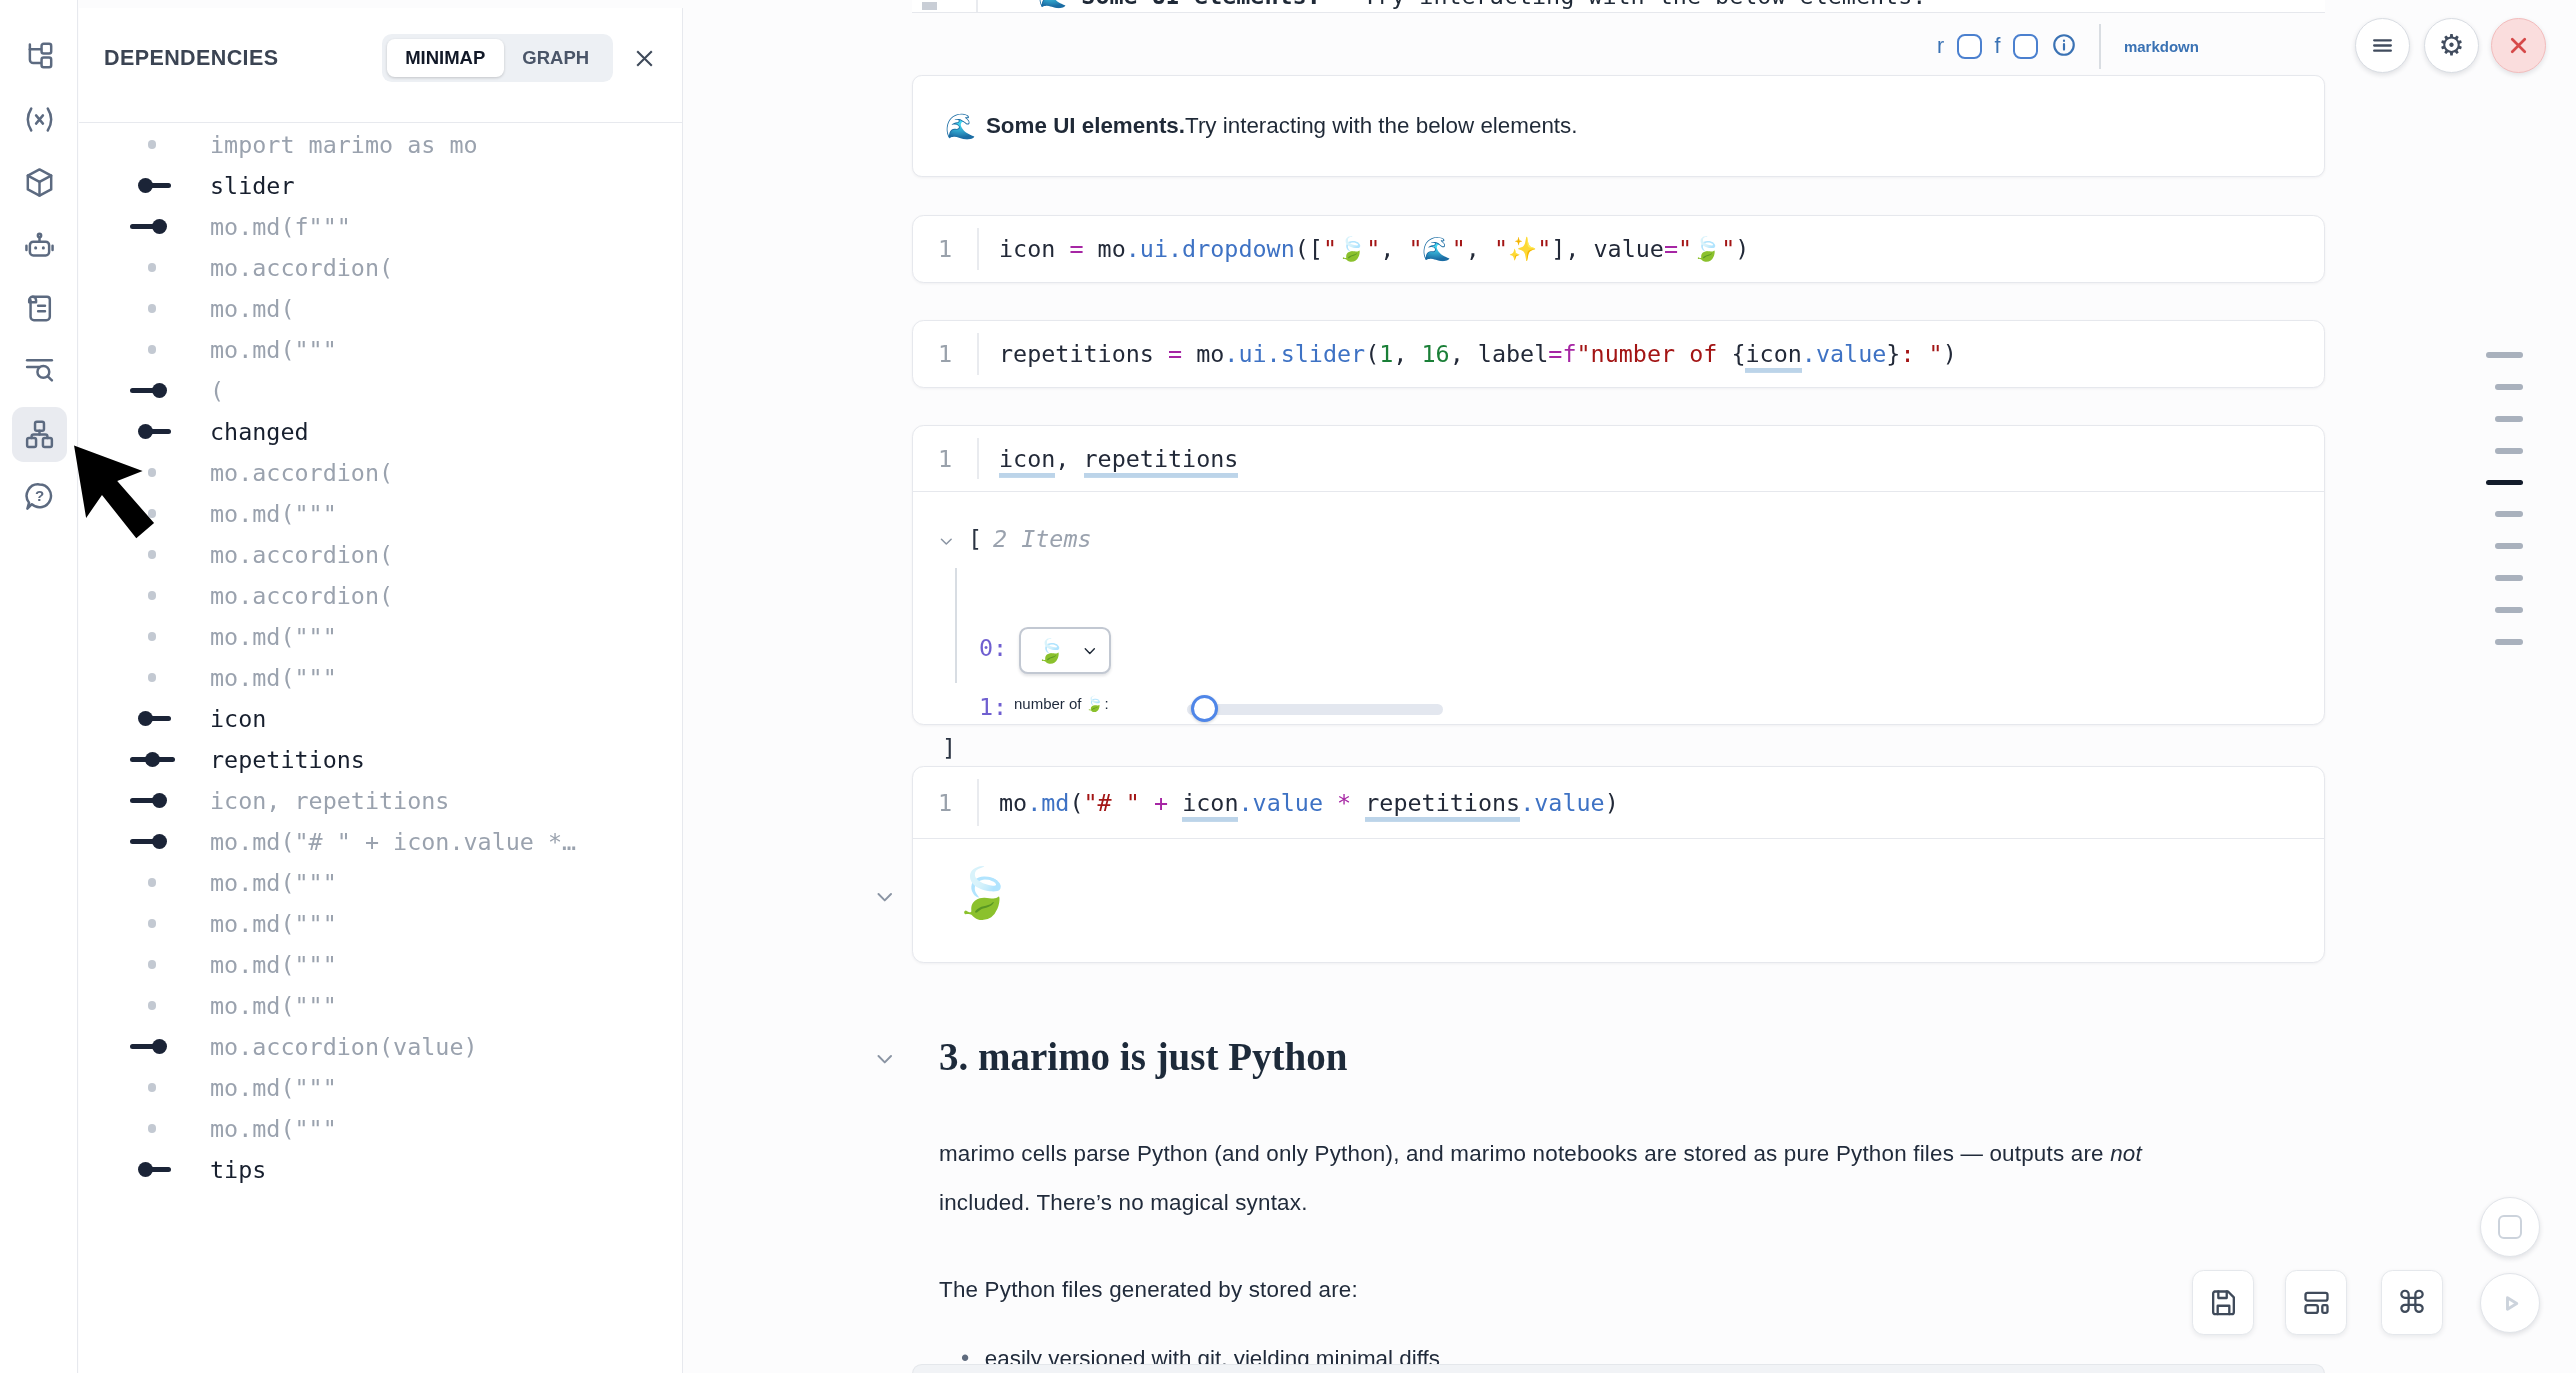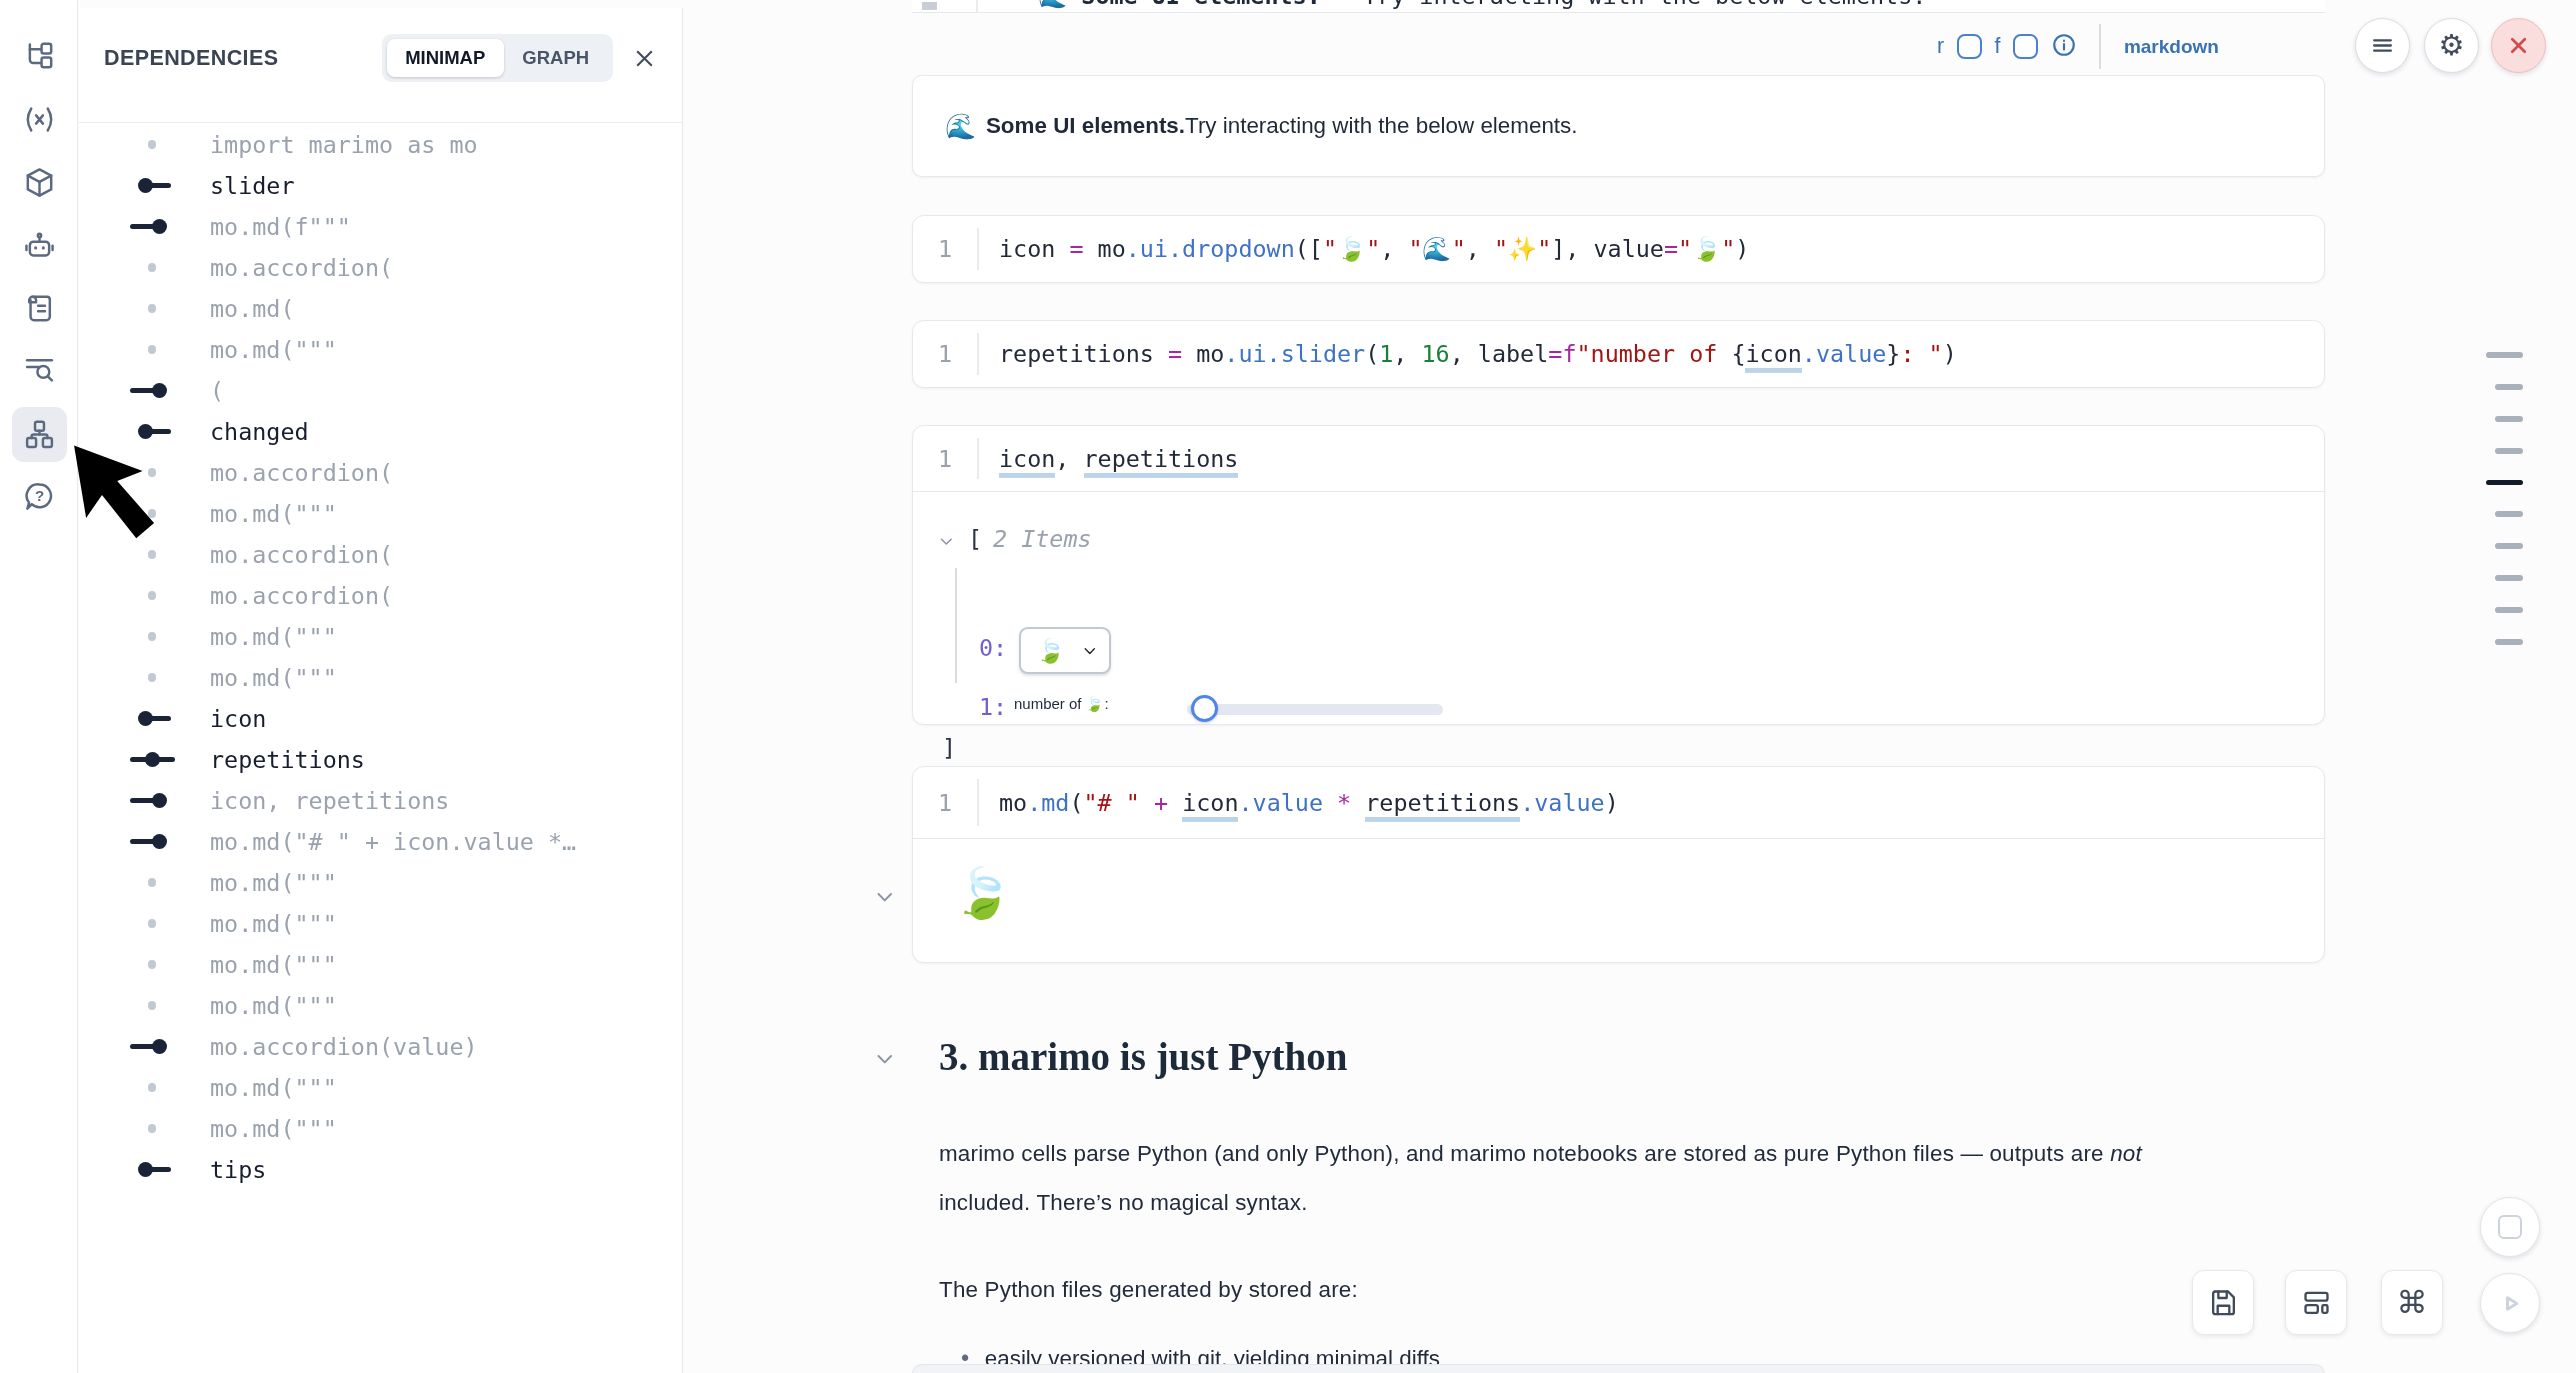--- a/index.html
+++ b/index.html
@@ -64,21 +64,21 @@
   .top-editor .frag b { font-weight:700; }
   .top-editor .numfrag { position:absolute; left:9.8px; top:2px; width:15.6px; height:7.8px; background:#c9ced6; }
   .top-editor .sep { position:absolute; left:64px; top:0; bottom:0; width:2px; background:#e9ebef; }
 
   .md-toolbar { position:absolute; left:1937px; top:23.4px; height:47px; display:flex;
                 align-items:center; gap:12.7px; z-index:3; }
   .md-toolbar .lbl { font-size:21.5px; color:#3a72b4; }
   .cb { width:25px; height:25px; border:2.9px solid #4b80cf; border-radius:7.8px; background:#fff; }
   .info-ic svg { stroke:#3a72b4; stroke-width:2; fill:none; stroke-linecap:round; }
   .tdiv { width:2px; height:45px; background:#d9dde2; margin:0 9.8px; }
-  .md-badge { font-size:19px; font-weight:700; color:#3a72b4; }
+  .md-badge { font-size:15px; font-weight:700; color:#3a72b4; }
 
   .out-row { display:flex; align-items:center; height:100%; padding-left:32px;
              font-size:22.4px; color:#1f2937; }
   .out-row .emo { font-size:25px; margin-right:9.8px; }
   .out-row b { font-weight:700; }
 
   
   .tree-chev svg, .gutter-chev svg { stroke:#8a94a3; fill:none; stroke-width:2.2; stroke-linecap:round; stroke-linejoin:round; }
   .vio { color:#6f5fd0; }
   .dk  { color:#2a3342; }

